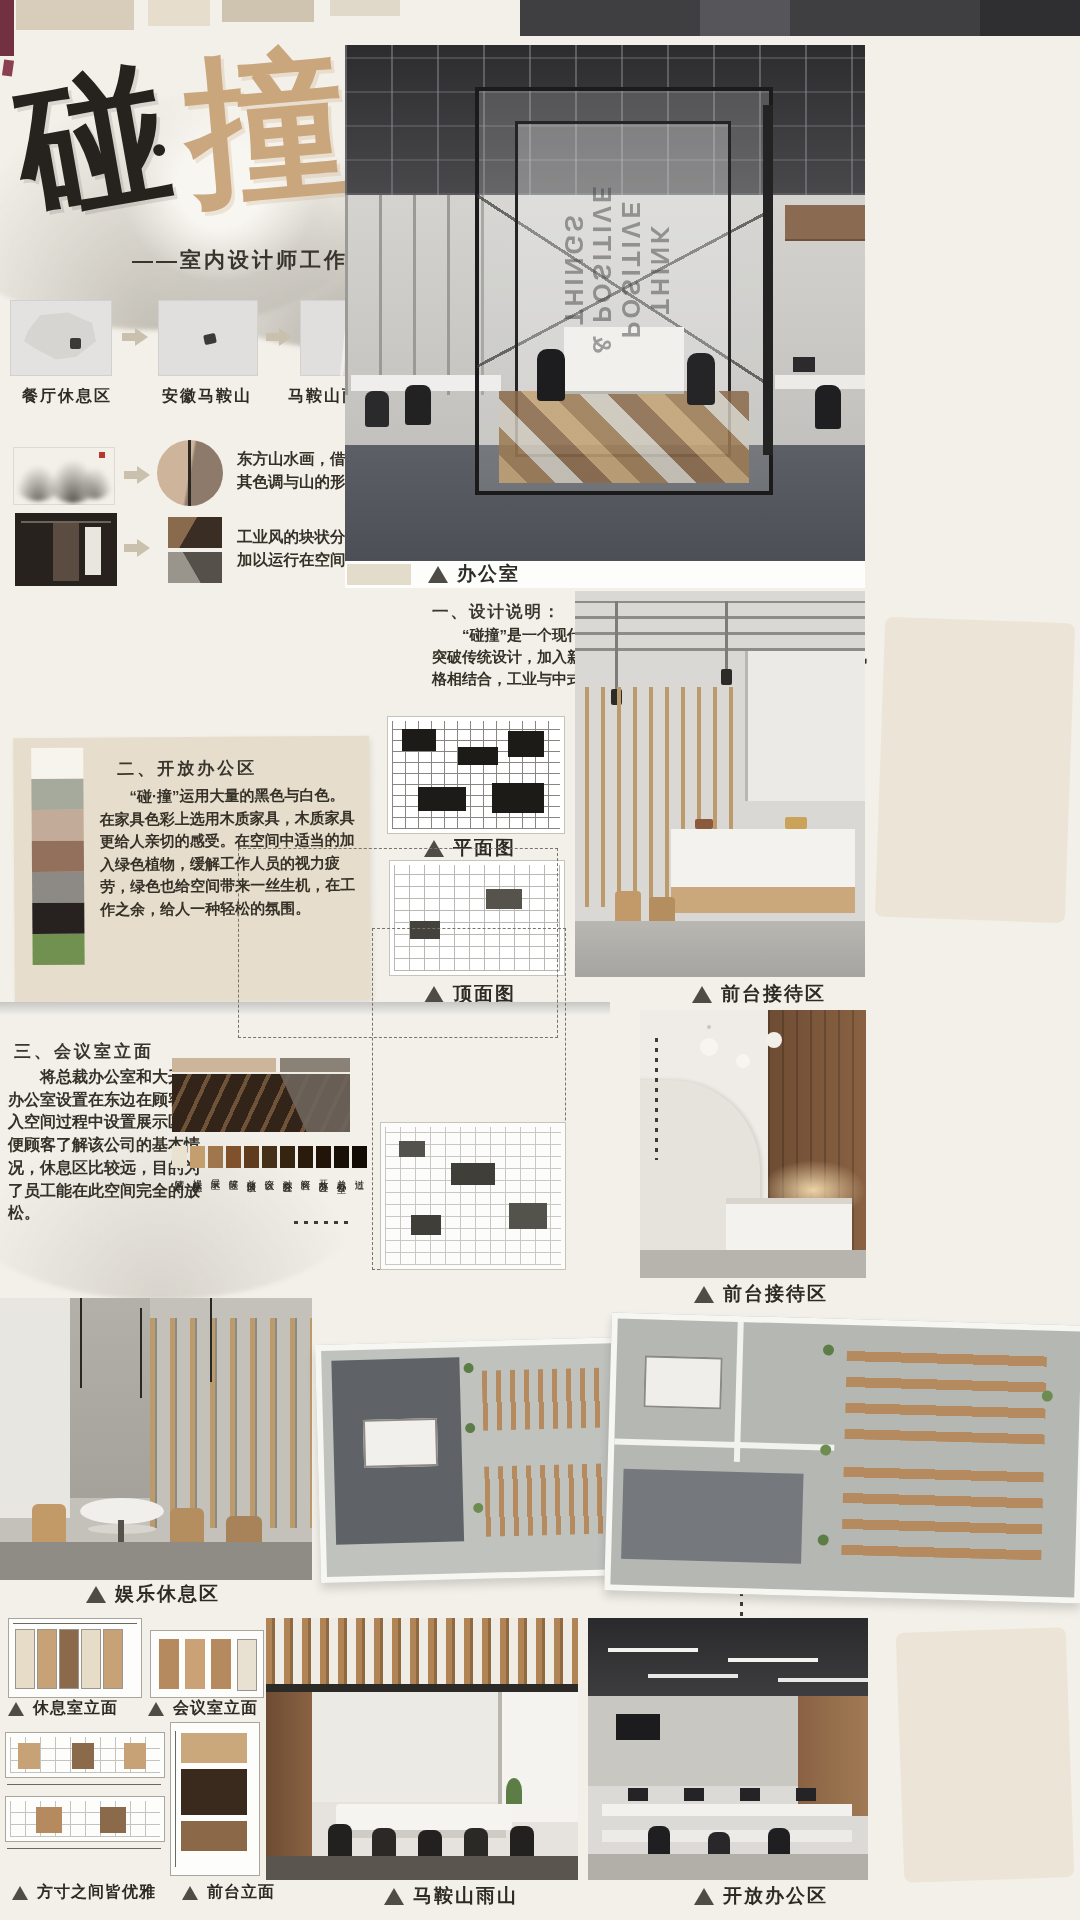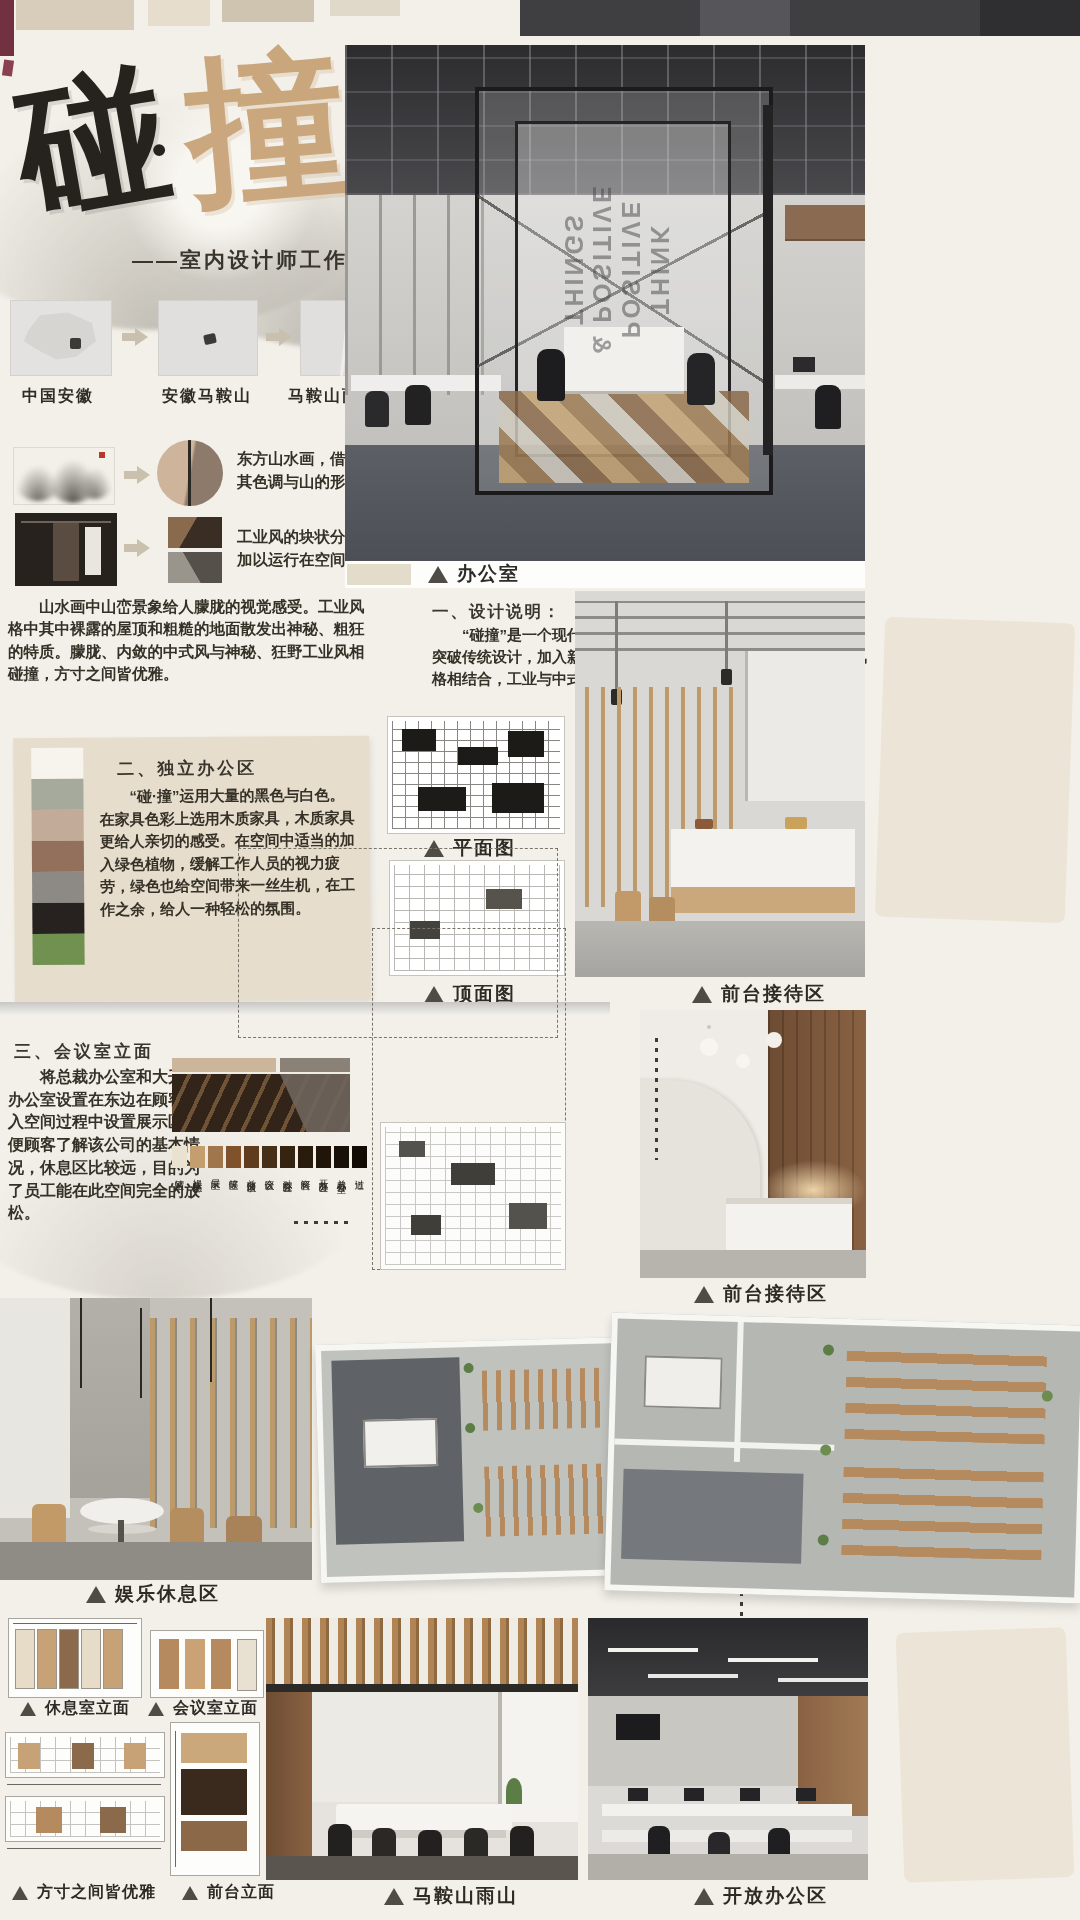--- a/index.html
+++ b/index.html
@@ -84,21 +84,21 @@
     <div class="abs" style="left:46px;top:34px;width:12px;height:10px;background:#3b3a37;border-radius:2px;transform:rotate(-12deg);"></div>
   </div>
   <div class="arrow" style="left:266px;top:330px;">
     <div class="bar"></div>
       <div class="head"></div>
   </div>
   <div class="mapbox" style="left:300px;top:300px;width:96px;height:76px;background:#e0dfdd;">
     <div class="abs" style="left:44px;top:0;width:3px;height:76px;background:#efeeec;transform:rotate(6deg);"></div>
     <div class="abs" style="left:50px;top:14px;width:13px;height:14px;background:#46443f;border-radius:2px;"></div>
   </div>
-  <div class="maplabel" style="left:22px;top:386px;">中国安徽</div>
+  <div class="maplabel" style="left:22px;top:386px;">餐厅休息区</div>
   <div class="maplabel" style="left:162px;top:386px;">安徽马鞍山</div>
   <div class="maplabel" style="left:288px;top:386px;">马鞍山雨山</div>
 
   <div class="photo" style="left:13px;top:447px;width:102px;height:58px;background:#f2f0e9;box-shadow:0 0 0 1px #ddd9d0 inset;">
     <div class="mountain" style="left:2px;top:18px;width:46px;height:36px;background:radial-gradient(ellipse at 50% 100%,#6e6a62 0%,rgba(110,106,98,0) 70%);"></div>
     <div class="mountain" style="left:34px;top:12px;width:52px;height:44px;background:radial-gradient(ellipse at 50% 100%,#57534b 0%,rgba(87,83,75,0) 70%);"></div>
     <div class="mountain" style="left:64px;top:20px;width:36px;height:32px;background:radial-gradient(ellipse at 50% 100%,#7b776f 0%,rgba(123,119,111,0) 70%);"></div>
     <div class="abs" style="right:10px;top:5px;width:6px;height:6px;background:#b53a2e;"></div>
   </div>
   <div class="arrow" style="left:124px;top:468px;">
@@ -116,21 +116,20 @@
     <div class="abs" style="left:6px;top:8px;width:90px;height:2px;background:#6d6358;"></div>
   </div>
   <div class="arrow" style="left:124px;top:541px;">
       <div class="bar"></div>
       <div class="head"></div>
     </div>
   <div class="photo" style="left:168px;top:517px;width:54px;height:31px;background:linear-gradient(120deg,#8a6a4c 40%,#3a2e24 41%);"></div>
   <div class="photo" style="left:168px;top:552px;width:54px;height:31px;background:linear-gradient(60deg,#9a958c 45%,#55504a 46%);"></div>
   <div class="abs bodytext" style="left:237px;top:525px;width:136px;font-size:15.5px;font-weight:bold;line-height:1.5;">工业风的块状分割加以运行在空间中</div>
 
-  <div class="abs bodytext" style="left:8px;top:596px;width:364px;height:118px;font-size:15.5px;font-weight:bold;line-height:1.45;text-indent:2em;">山水画中山峦景象给人朦胧的视觉感受。工业风格中其中裸露的屋顶和粗糙的地面散发出神秘、粗狂的特质。朦胧、内敛的中式风与神秘、狂野工业风相碰撞，方寸之间皆优雅。</div>
 
   <div class="photo" style="left:345px;top:45px;width:520px;height:516px;background:#c9c8c5;">
     <div class="abs" style="left:0;top:0;width:100%;height:150px;background:linear-gradient(#2c2c2e,#49494c);"></div>
     <div class="abs" style="left:0;top:0;width:100%;height:150px;background:repeating-linear-gradient(90deg,rgba(140,140,145,.5) 0 2px,transparent 2px 46px),repeating-linear-gradient(0deg,rgba(120,120,125,.4) 0 2px,transparent 2px 34px);"></div>
     <div class="abs" style="left:0;top:150px;width:100%;height:250px;background:linear-gradient(#d4d3d0,#c2c1be);"></div>
     <div class="abs" style="left:0;top:400px;width:100%;height:116px;background:linear-gradient(#5c6066,#4c5056);"></div>
     <div class="abs" style="left:0;top:150px;width:140px;height:200px;background:repeating-linear-gradient(90deg,#9b9a97 0 3px,transparent 3px 34px);"></div>
     <div class="abs" style="left:6px;top:330px;width:150px;height:16px;background:#efeeec;"></div>
     <div class="abs" style="left:60px;top:340px;width:26px;height:40px;background:#222;border-radius:8px 8px 3px 3px;"></div>
     <div class="abs" style="left:20px;top:346px;width:24px;height:36px;background:#2a2a2c;border-radius:8px 8px 3px 3px;"></div>
@@ -215,21 +214,21 @@
   <div class="panel" style="left:14px;top:737px;width:356px;height:264px;">
     <div class="abs" style="left:18px;top:10px;">
       <div class="swatch" style="background-color: rgb(247, 244, 238);"></div>
       <div class="swatch" style="background-color: rgb(166, 170, 156);"></div>
       <div class="swatch" style="background-color: rgb(194, 171, 153);"></div>
       <div class="swatch" style="background-color: rgb(147, 112, 92);"></div>
       <div class="swatch" style="background-color: rgb(141, 138, 133);"></div>
       <div class="swatch" style="background-color: rgb(39, 34, 32);"></div>
       <div class="swatch" style="background-color: rgb(112, 145, 79);"></div>
     </div>
-    <div class="abs" style="left:104px;top:20px;font-size:17px;font-weight:bold;letter-spacing:3px;">二、独立办公区</div>
+    <div class="abs" style="left:104px;top:20px;font-size:17px;font-weight:bold;letter-spacing:3px;">二、开放办公区</div>
     <div class="abs bodytext" style="left:86px;top:48px;width:258px;height:200px;text-indent:2em;font-weight:bold;line-height:1.5;">“碰·撞”运用大量的黑色与白色。在家具色彩上选用木质家具，木质家具更给人亲切的感受。在空间中适当的加入绿色植物，缓解工作人员的视力疲劳，绿色也给空间带来一丝生机，在工作之余，给人一种轻松的氛围。</div>
   </div>
 
   <div class="abs" style="left:0;top:1002px;width:610px;height:13px;background:linear-gradient(#c9c7c3,#f0efeb);"></div>
 
   <div class="abs" style="left:14px;top:1040px;font-size:17px;font-weight:bold;letter-spacing:3px;">三、会议室立面</div>
   <div class="abs bodytext" style="left:8px;top:1066px;width:196px;height:196px;font-size:16px;font-weight:bold;line-height:1.42;text-indent:2em;">将总裁办公室和大开放办公室设置在东边在顾客进入空间过程中设置展示区方便顾客了解该公司的基本情况，休息区比较远，目的为了员工能在此空间完全的放松。</div>
 
   <div class="photo" style="left:172px;top:1058px;width:178px;height:74px;background:#f0ede6;">
     <div class="abs" style="left:0;top:0;width:104px;height:14px;background:#cbb69c;"></div>
@@ -354,21 +353,21 @@
   </div>
 
   <div class="elev" style="left:8px;top:1618px;width:132px;height:78px;">
     <div class="abs" style="left:6px;top:10px;width:18px;height:58px;background:#e6dcc8;border:1px solid #9a968e;"></div>
     <div class="abs" style="left:28px;top:10px;width:18px;height:58px;background:#c6a276;border:1px solid #9a968e;"></div>
     <div class="abs" style="left:50px;top:10px;width:18px;height:58px;background:#8a6a4a;border:1px solid #9a968e;"></div>
     <div class="abs" style="left:72px;top:10px;width:18px;height:58px;background:#e6dcc8;border:1px solid #9a968e;"></div>
     <div class="abs" style="left:94px;top:10px;width:18px;height:58px;background:#c6a276;border:1px solid #9a968e;"></div>
     <div class="abs" style="left:4px;top:4px;width:124px;height:1px;background:#6b6861;"></div>
   </div>
-  <div class="cap small" style="left:20px;top:1700px;justify-content:flex-end;">
+  <div class="cap small" style="left:8px;top:1700px;justify-content:flex-end;">
     <div class="tri"></div>
     <span>休息室立面</span>
   </div>
 
   <div class="elev" style="left:150px;top:1630px;width:112px;height:66px;">
     <div class="abs" style="left:8px;top:8px;width:20px;height:50px;background:#b58a5e;"></div>
     <div class="abs" style="left:34px;top:8px;width:20px;height:50px;background:#caa276;"></div>
     <div class="abs" style="left:60px;top:8px;width:20px;height:50px;background:#b58a5e;"></div>
     <div class="abs" style="left:86px;top:8px;width:18px;height:50px;background:#e8e0d0;border:1px solid #9a968e;"></div>
   </div>

